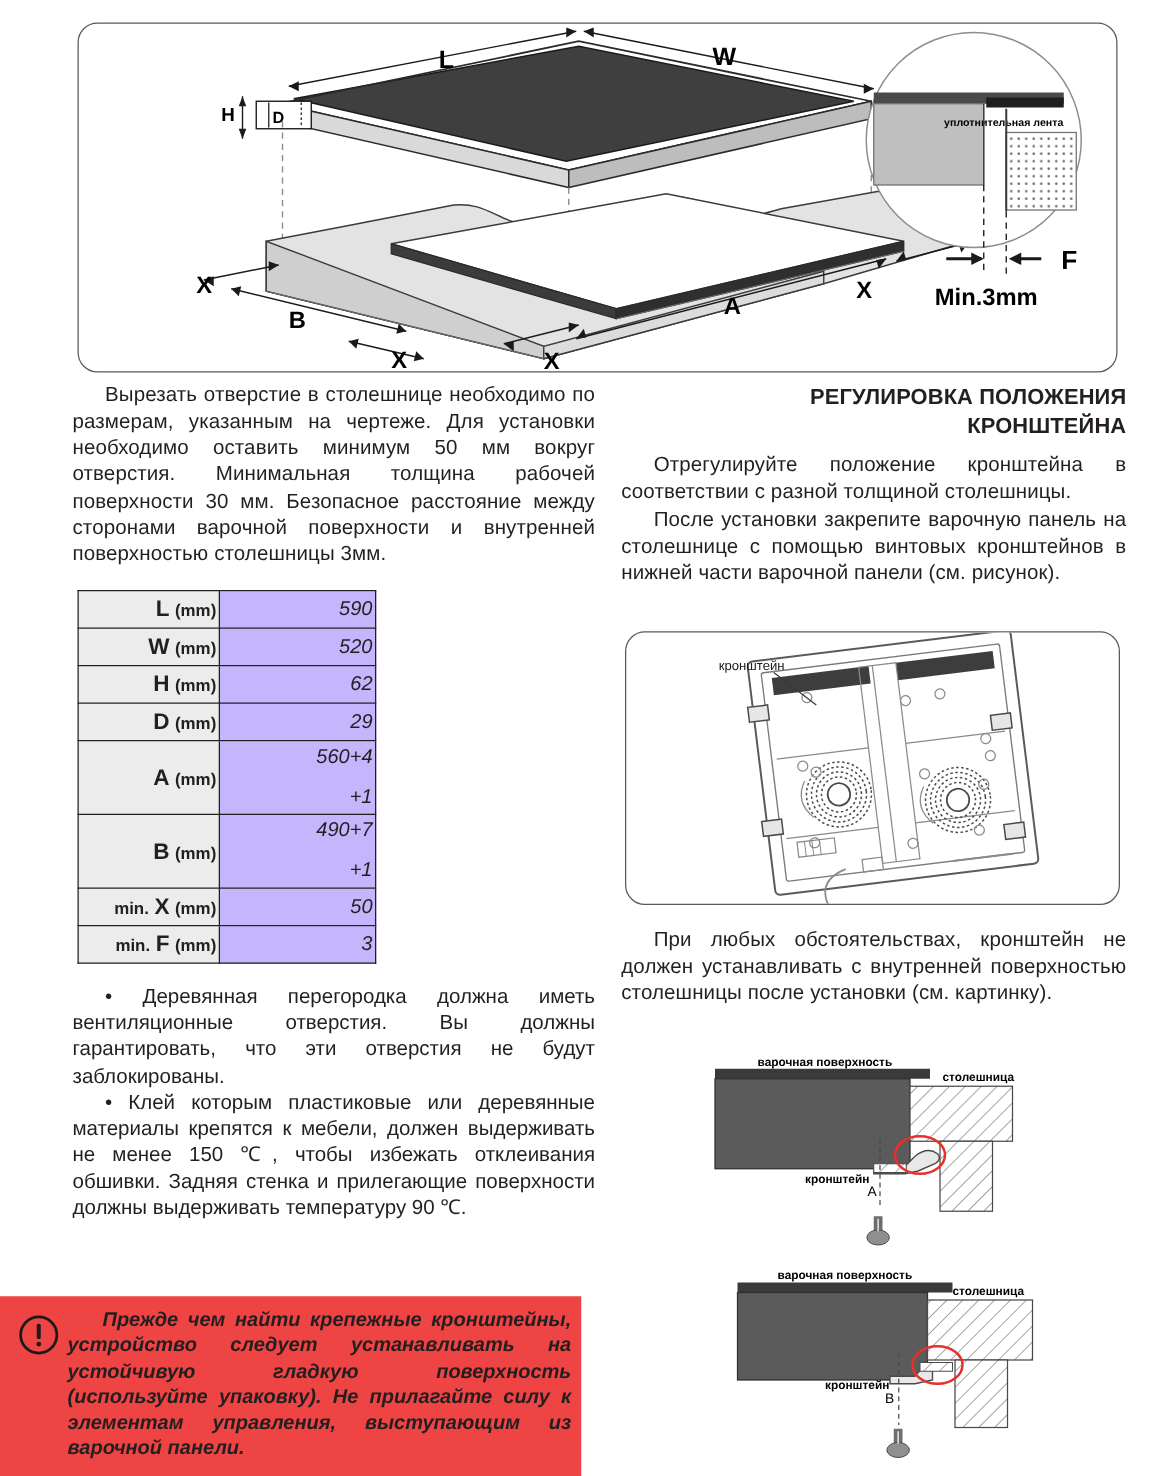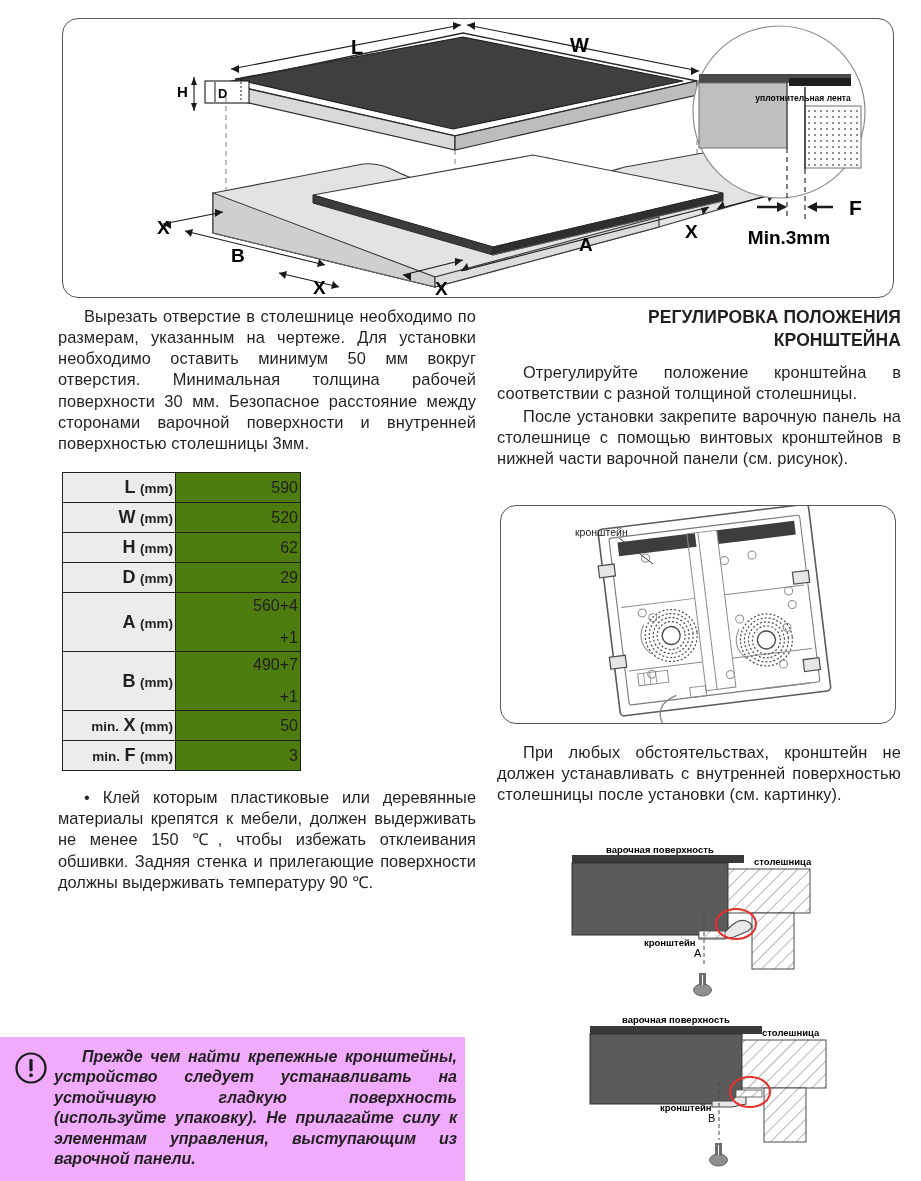--- a/index.html
+++ b/index.html
@@ -68,30 +68,30 @@
     height: 27px;
   }
   table.dims td.lbl {
     background: #ececec;
     width: 113px;
     font-weight: bold;
   }
   table.dims td.lbl .big { font-size: 18px; font-weight: bold; }
   table.dims td.lbl .sm  { font-size: 13.5px; font-weight: bold; }
   table.dims td.lbl .pre { font-size: 13.5px; font-weight: bold; }
-  table.dims td.val { background:#4d7c0f; font-size: 16px; }
+  table.dims td.val { background:#c4b5fd; font-size: 16px; font-style: italic; }
   table.dims td.val .l2 { display:block; margin-top:14px; }
   table.dims tr.tall td { height: 54px; }
 
   
   #warning {
     position: absolute;
     left: 0; top: 1037px;
     width: 465px; height: 144px;
-    background: #f0abfc;
+    background: #ef4444;
     display: flex;
     align-items: flex-start;
     padding: 10px 8px 8px 14px;
   }
   #warning .warn-icon { flex: 0 0 34px; margin-top: 4px; }
   #warning .warn-text {
     font-size: 16px;
     font-style: italic;
     font-weight: bold;
     line-height: 1.28;
@@ -297,20 +297,21 @@
         <td class="lbl">
           <span class="pre">min.</span>
           <span class="big">F</span>
           <span class="sm">(mm)</span>
         </td>
         <td class="val">3</td>
       </tr>
     </tbody>
   </table>
 
+  <p class="bullet-para">• Деревянная перегородка должна иметь вентиляционные отверстия. Вы должны гарантировать, что эти отверстия не будут заблокированы.</p>
   <p class="bullet-para">• Клей которым пластиковые или деревянные материалы крепятся к мебели, должен выдерживать не менее 150 ℃, чтобы избежать отклеивания обшивки. Задняя стенка и прилегающие поверхности должны выдерживать температуру 90 ℃.</p>
 </div>
 
 <div id="warning">
   <span class="warn-icon">
     <svg width="34" height="34" viewBox="0 0 34 34">
       <circle cx="17" cy="17" r="14.5" fill="none" stroke="#1a1a1a" stroke-width="2.2"></circle>
       <rect x="15.4" y="8" width="3.2" height="12.2" rx="1.2" fill="#1a1a1a"></rect>
       <circle cx="17" cy="24.2" r="1.9" fill="#1a1a1a"></circle>
     </svg>

